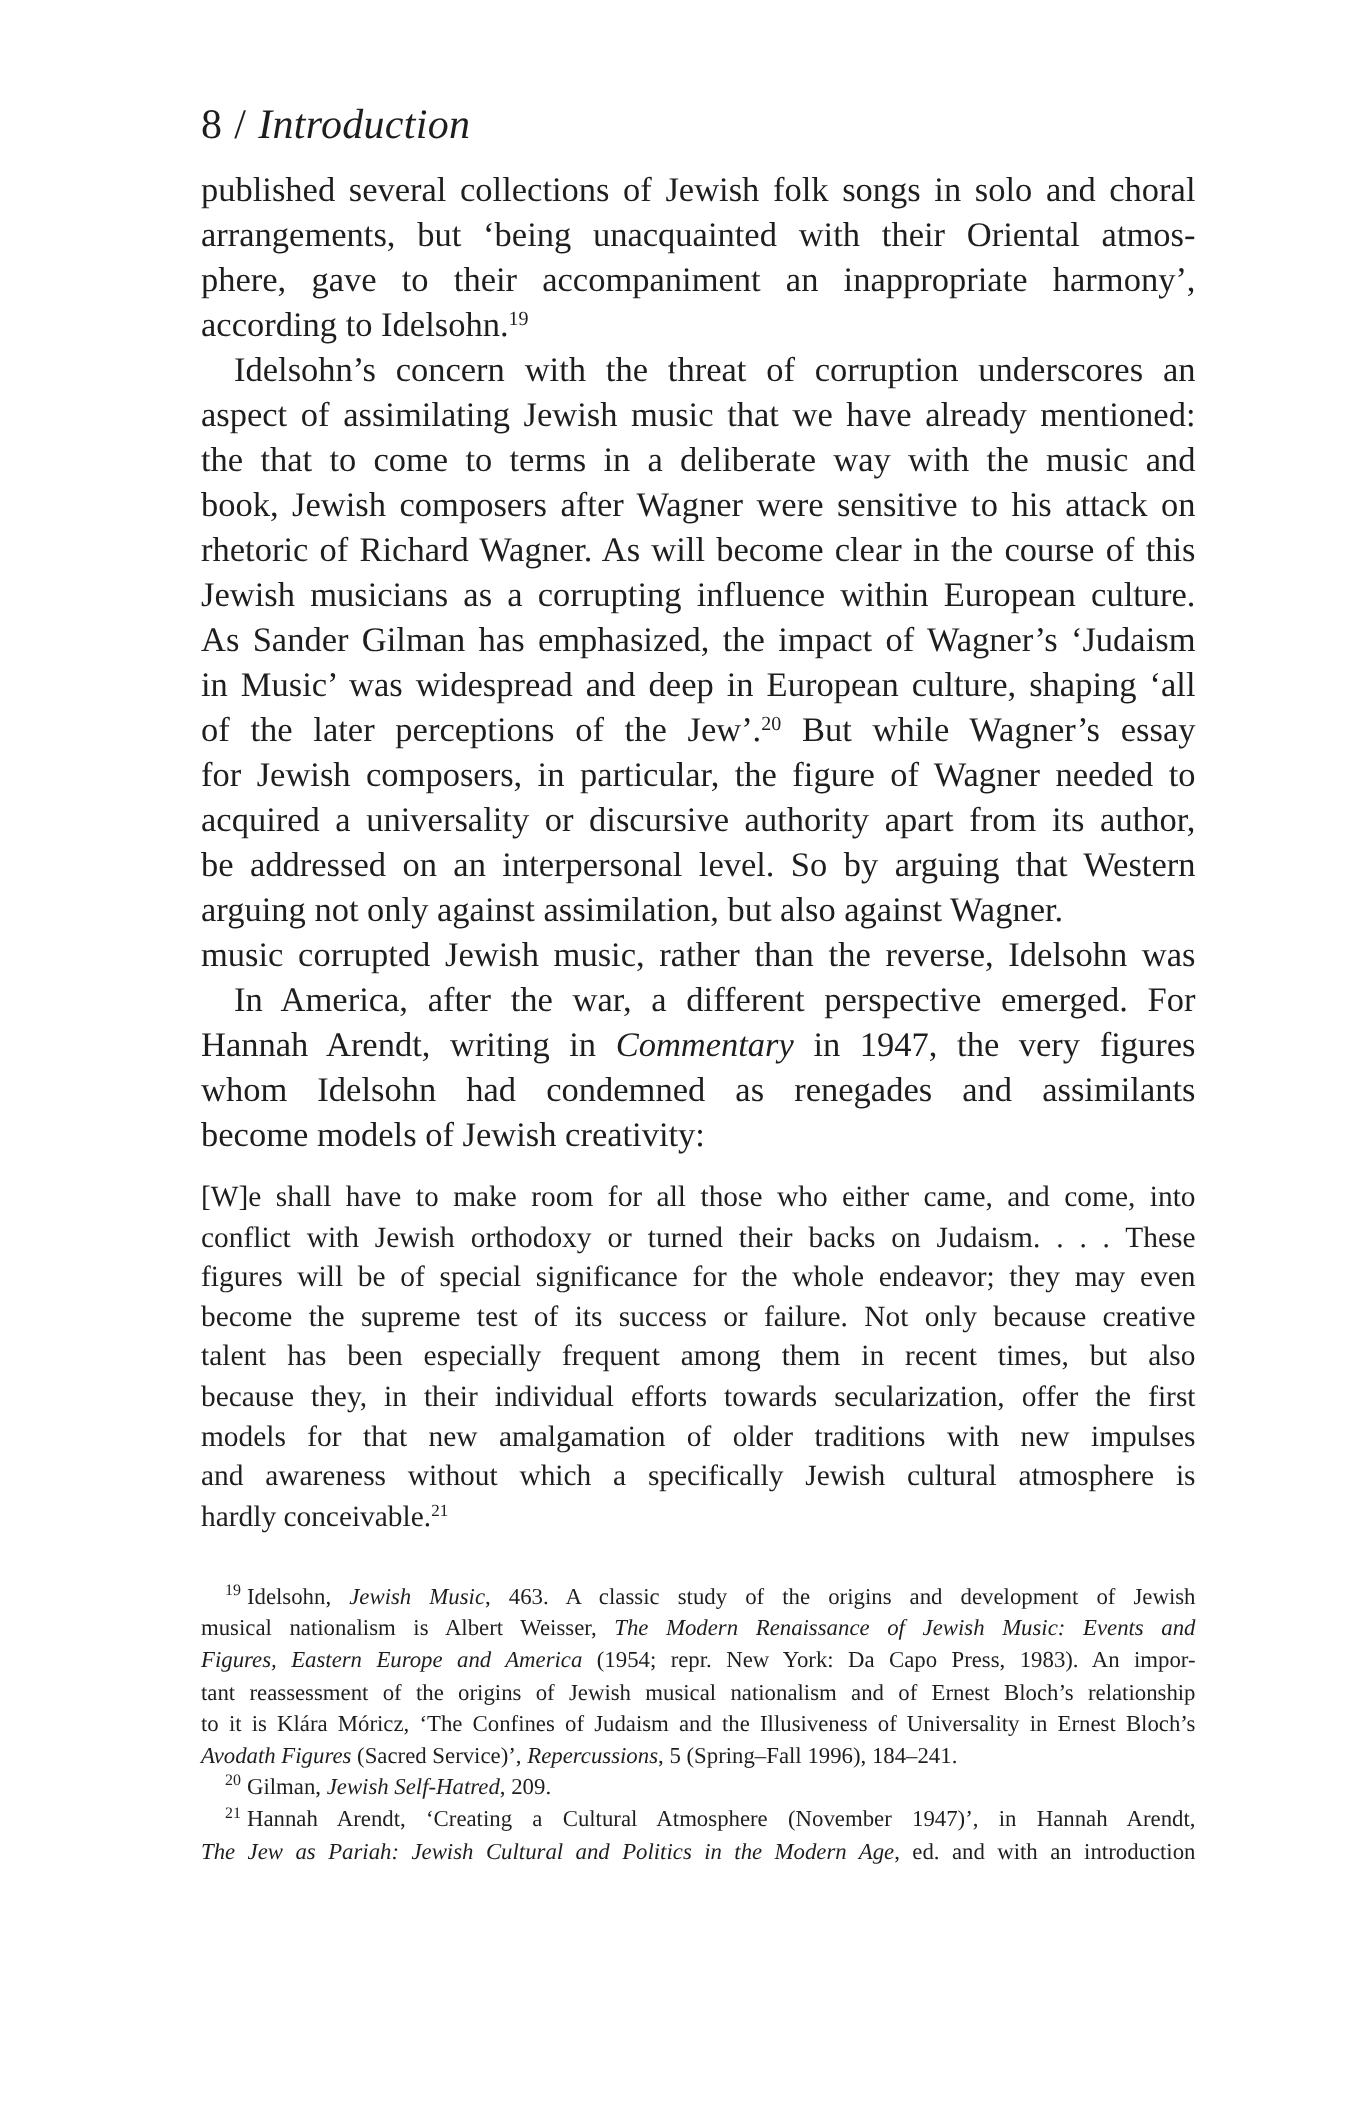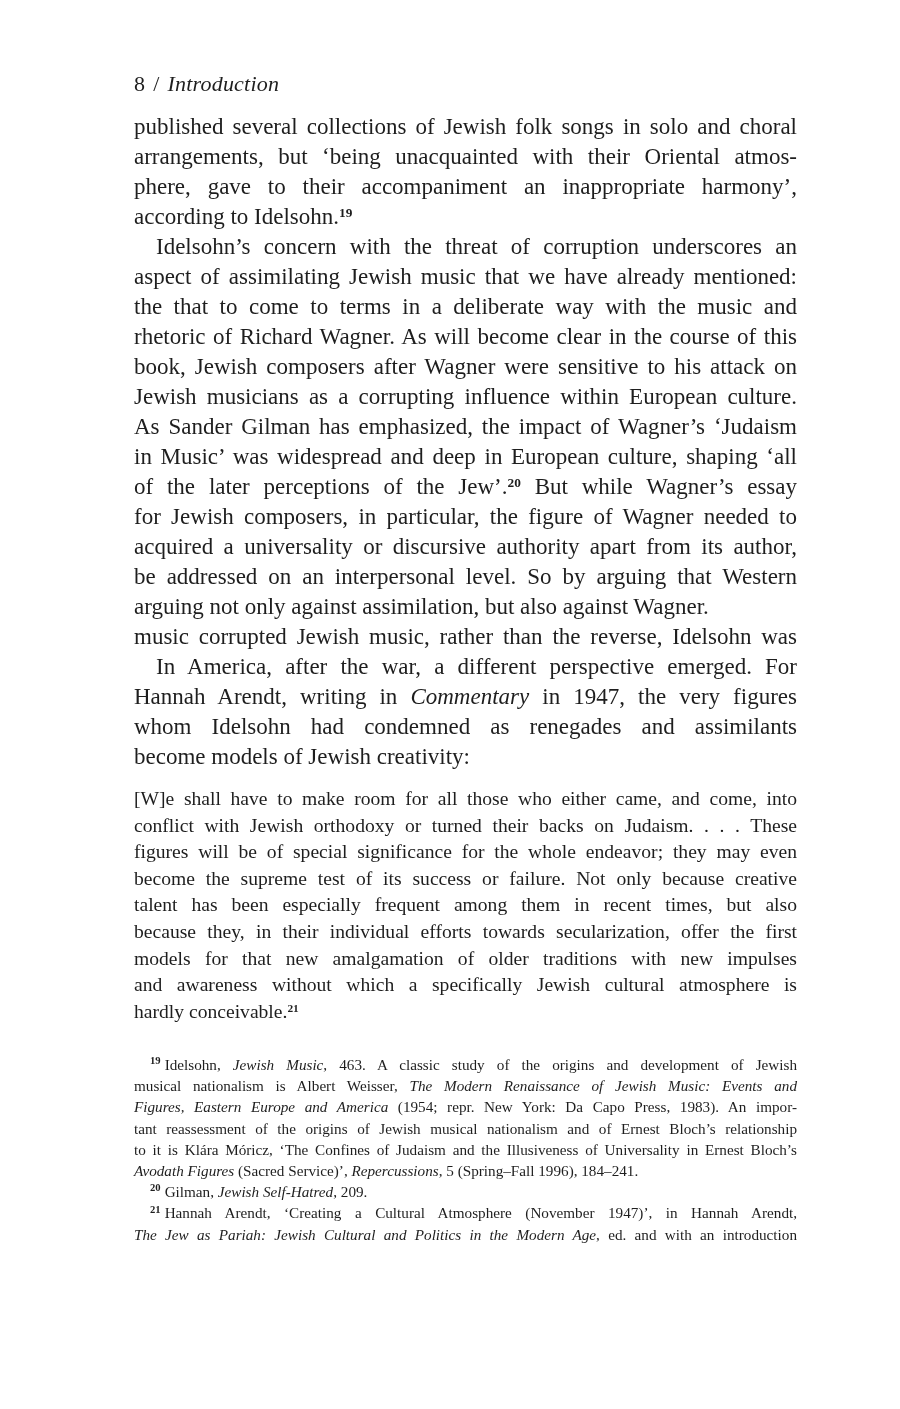--- a/index.html
+++ b/index.html
@@ -3,56 +3,56 @@
 <meta charset="utf-8">
 <style>
   html, body { margin: 0; padding: 0; background: #ffffff; }
   body {
     width: 900px; height: 1409px; position: relative; overflow: hidden;
     font-family: "Liberation Serif", "DejaVu Serif", serif; color: #1e1e1e;
   }
   .page { position: absolute; left: 134px; top: 0; width: 663px; }
   .running-head {
     position: absolute; top: 70px; left: 0;
-    font-size: 22px; line-height: 28px; letter-spacing: 0.2px;
+    font-size: 28px; line-height: 28px; letter-spacing: 0.2px;
   }
   .running-head .sep { margin: 0 8px; font-style: normal; }
   .running-head .title { font-style: italic; }
 
   .line { display: block; white-space: nowrap; text-align: justify; text-align-last: justify; width: 663px; }
   .line.last { text-align-last: left; }
   .line.indent { text-indent: 22px; }
 
   .body { position: absolute; top: 112px; left: 0; font-size: 23px; line-height: 30px; }
   .quote { position: absolute; top: 786px; left: 0; font-size: 19.6px; line-height: 26.6px; }
   .notes { position: absolute; top: 1054px; left: 0; font-size: 15.2px; line-height: 21.2px; }
 
-  sup { font-size: 0.58em; line-height: 0; vertical-align: 0.55em; font-weight: bold; }
+  sup { font-size: 0.58em; line-height: 0; vertical-align: 0.55em; }
   .notes sup { font-size: 0.7em; margin-right: 4px; }
   .notes .fn-first { text-indent: 16px; }
   i, .ital { font-style: italic; }
 </style>
 </head>
 <body>
 
 <div class="page">
   <div class="running-head">
     <span>8</span><span class="sep">/</span><span class="title">Introduction</span>
   </div>
 
   <div class="body" id="body-text">
       <span class="line"><span>published several collections of Jewish folk songs in solo and choral</span></span>
       <span class="line"><span>arrangements, but ‘being unacquainted with their Oriental atmos-</span></span>
       <span class="line"><span>phere, gave to their accompaniment an inappropriate harmony’,</span></span>
       <span class="line last"><span>according to Idelsohn.</span><sup>19</sup></span>
       <span class="line indent"><span>Idelsohn’s concern with the threat of corruption underscores an</span></span>
       <span class="line"><span>aspect of assimilating Jewish music that we have already mentioned:</span></span>
       <span class="line"><span>the that to come to terms in a deliberate way with the music and</span></span>
+      <span class="line"><span>book, Jewish composers after Wagner were sensitive to his attack on</span></span>
       <span class="line"><span>rhetoric of Richard Wagner. As will become clear in the course of this</span></span>
-      <span class="line"><span>book, Jewish composers after Wagner were sensitive to his attack on</span></span>
       <span class="line"><span>Jewish musicians as a corrupting influence within European culture.</span></span>
       <span class="line"><span>As Sander Gilman has emphasized, the impact of Wagner’s ‘Judaism</span></span>
       <span class="line"><span>in Music’ was widespread and deep in European culture, shaping ‘all</span></span>
       <span class="line"><span>of the later perceptions of the Jew’.</span><sup>20</sup><span> But while Wagner’s essay</span></span>
       <span class="line"><span>for Jewish composers, in particular, the figure of Wagner needed to</span></span>
       <span class="line"><span>acquired a universality or discursive authority apart from its author,</span></span>
       <span class="line"><span>be addressed on an interpersonal level. So by arguing that Western</span></span>
       <span class="line last"><span>arguing not only against assimilation, but also against Wagner.</span></span>
       <span class="line"><span>music corrupted Jewish music, rather than the reverse, Idelsohn was</span></span>
       <span class="line indent"><span>In America, after the war, a different perspective emerged. For</span></span>

